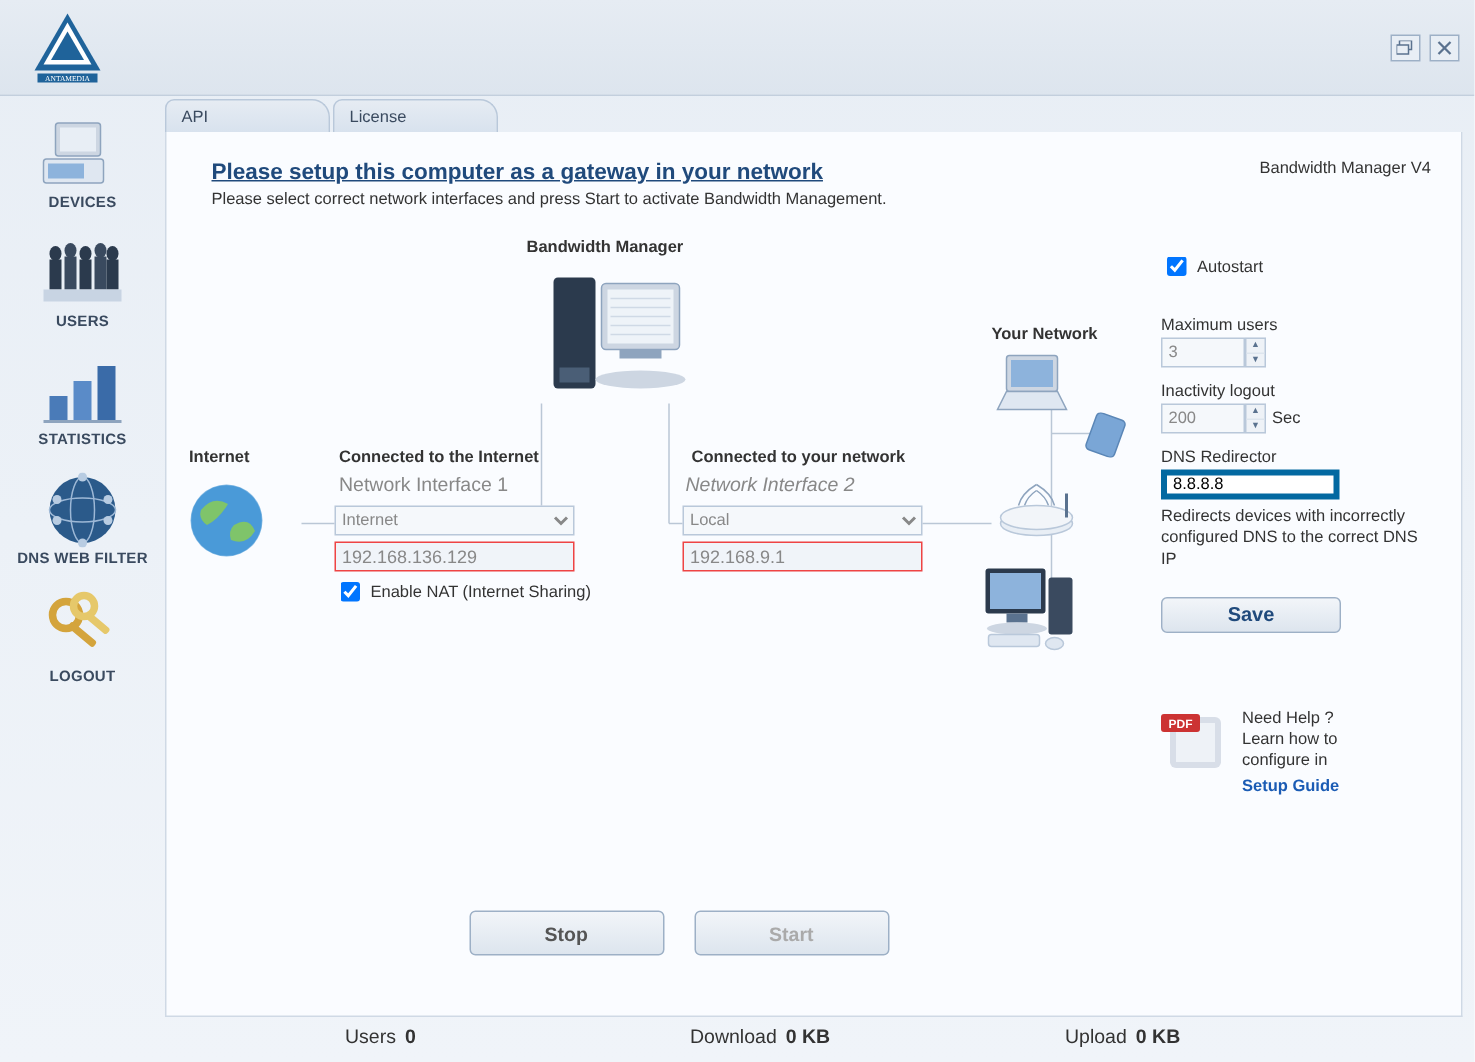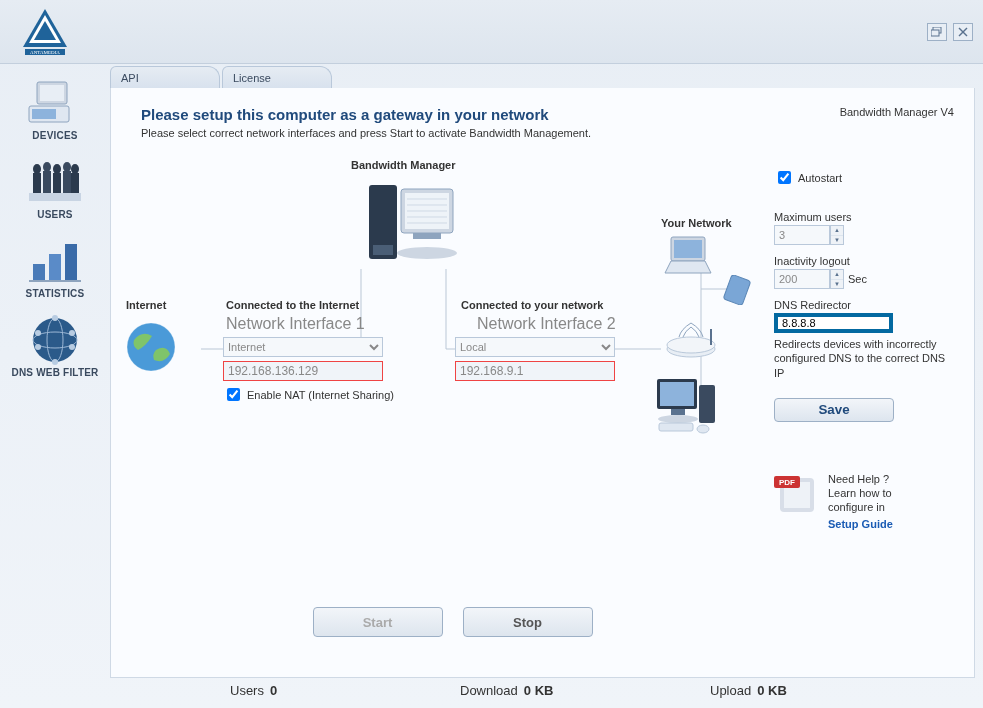--- a/index.html
+++ b/index.html
@@ -22,27 +22,27 @@
   .main { flex:1; display:flex; flex-direction:column; padding:0 8px 0 0; }
   .tabs-row { display:flex; height:24px; align-items:flex-end; }
   .tab { height:22px; min-width:110px; padding:0 10px; background:linear-gradient(to bottom,#e6ecf3,#d8e2ee); border:1px solid #b9c8da; border-bottom:none; border-top-left-radius:6px; border-top-right-radius:12px; display:flex; align-items:center; font-size:11px; color:#3a4a5f; cursor:pointer; margin-right:2px; }
   .tab.active { background:linear-gradient(to bottom,#f2f5f9,#e8eef5); font-weight:bold; color:#1b2f4a; height:24px; }
   .tabs-row.sub { margin-top:2px; }
   .tabs-row.sub .tab { min-width:108px; font-size:11px; }
 
   .panel { flex:1; background:#fafcff; border:1px solid #cfd9e5; border-top:none; padding:18px 20px 10px 30px; display:flex; overflow:hidden; }
   .panel-left { flex:1; display:flex; flex-direction:column; }
   .panel-right { width:190px; padding-left:10px; font-size:11px; color:#333; }
-  .headline { font-size:15px; font-weight:bold; color:#204a7c; margin-bottom:4px; }
+  .headline { font-size:15px; font-weight:bold; color:#204a7c; text-decoration:underline; margin-bottom:4px; }
   .subline { font-size:11px; color:#333; margin-bottom:20px; }
 
   .diagram { position:relative; height:300px; }
   .dcaption { position:absolute; font-size:11px; font-weight:bold; color:#333; }
   .dlabel { position:absolute; font-size:11px; color:#333; }
-  .dsub { position:absolute; font-size:16px; color:#888; }
+  .dsub { position:absolute; font-size:13px; color:#888; }
   .sel { position:absolute; width:160px; height:20px; font-size:11px; color:#888; border:1px solid #b9c8da; background:#f5f8fb; }
   .txt { position:absolute; width:160px; height:20px; font-size:12px; color:#888; border:1px solid #ef4444; background:#f0f4f9; padding:0 4px; }
   .chk { position:absolute; display:flex; align-items:center; gap:4px; font-size:11px; color:#333; }
   .chk input { width:13px; height:13px; }
   .picbox { position:absolute; display:flex; align-items:center; justify-content:center; }
 
   .version { font-size:11px; color:#333; margin-bottom:50px; text-align:right; }
   .fld-label { font-size:11px; color:#333; margin-bottom:2px; margin-top:10px; }
   .spin { display:flex; align-items:center; }
   .spin input { width:56px; height:20px; border:1px solid #b9c8da; font-size:11px; padding:0 4px; color:#888; background:#f5f8fb; }
@@ -159,20 +159,31 @@
             <ellipse cx="27" cy="25" rx="8" ry="22" fill="none" stroke="#9db8d6" stroke-width="1"></ellipse>
             <circle cx="10" cy="18" r="3" fill="#b8cce2"></circle>
               <circle cx="44" cy="18" r="3" fill="#b8cce2"></circle>
             <circle cx="10" cy="32" r="3" fill="#b8cce2"></circle>
               <circle cx="44" cy="32" r="3" fill="#b8cce2"></circle>
             <circle cx="27" cy="3" r="3" fill="#b8cce2"></circle>
               <circle cx="27" cy="47" r="3" fill="#b8cce2"></circle>
           </svg>
         </div>
         <div class="lbl">DNS WEB FILTER</div>
+      </div>
+      <div class="side-item">
+        <div class="icon">
+          <svg width="54" height="50" viewBox="0 0 54 50">
+            <circle cx="16" cy="16" r="9" fill="none" stroke="#d4a43c" stroke-width="5"></circle>
+            <rect x="20" y="20" width="22" height="5" rx="2" transform="rotate(40 20 20)" fill="#d4a43c"></rect>
+            <circle cx="28" cy="10" r="7" fill="none" stroke="#e6c86a" stroke-width="5"></circle>
+            <rect x="32" y="14" width="18" height="5" rx="2" transform="rotate(40 32 14)" fill="#e6c86a"></rect>
+          </svg>
+        </div>
+        <div class="lbl">LOGOUT</div>
       </div>
     </div>
 
     <div class="main">
       <div class="tabs-row">
         <div class="tab">API</div>
         <div class="tab">License</div>
       </div>
 
       <div class="panel">
@@ -228,21 +239,21 @@
             <select class="sel" style="left:82px; top:178px;">
               <option>Internet</option>
             </select>
             <input class="txt" style="left: 82px; top: 202px;" readonly="" value="192.168.136.129">
             <label class="chk" style="left:82px; top:226px;justify-content:center;">
               <input type="checkbox" checked="" style="">
               <span>Enable NAT (Internet Sharing)</span>
             </label>
 
             <div class="dlabel" style="left:320px; top:140px; font-weight:bold;">Connected to your network</div>
-            <div class="dsub" style="left:336px; top:156px;">Network Interface 2</div>
+            <div class="dsub" style="left:316px; top:156px;font-style:italic;">Network Interface 2</div>
             <select class="sel" style="left:314px; top:178px;">
               <option>Local</option>
             </select>
             <input class="txt" style="left: 314px; top: 202px;" readonly="" value="192.168.9.1">
 
             <div class="dcaption" style="left:520px; top:58px;">Your Network</div>
             <div class="picbox" style="left:520px; top:74px; width:54px; height:44px;">
               <svg width="54" height="44" viewBox="0 0 54 44">
                   <rect x="10" y="4" width="34" height="24" rx="2" fill="#cdd6e2" stroke="#8ea4be"></rect>
                   <rect x="13" y="7" width="28" height="18" fill="#8db3dc"></rect>
@@ -272,22 +283,22 @@
                 <rect x="20" y="34" width="14" height="6" fill="#5a728f"></rect>
                   <ellipse cx="27" cy="44" rx="20" ry="4" fill="#cdd6e2"></ellipse>
                 <rect x="48" y="10" width="16" height="38" rx="2" fill="#3a4a5f"></rect>
                 <rect x="8" y="48" width="34" height="8" rx="2" fill="#dfe7f1" stroke="#b9c8da"></rect>
                 <ellipse cx="52" cy="54" rx="6" ry="4" fill="#dfe7f1" stroke="#b9c8da"></ellipse>
               </svg>
             </div>
           </div>
 
           <div class="action-row">
+            <button class="bigbtn">Stop</button>
             <button class="bigbtn disabled">Start</button>
-            <button class="bigbtn">Stop</button>
           </div>
         </div>
 
         <div class="panel-right">
           <div class="version">Bandwidth Manager V4</div>
 
           <label class="chk" style="position:static;">
             <input type="checkbox" checked="" style="">
             <span>Autostart</span>
           </label>

